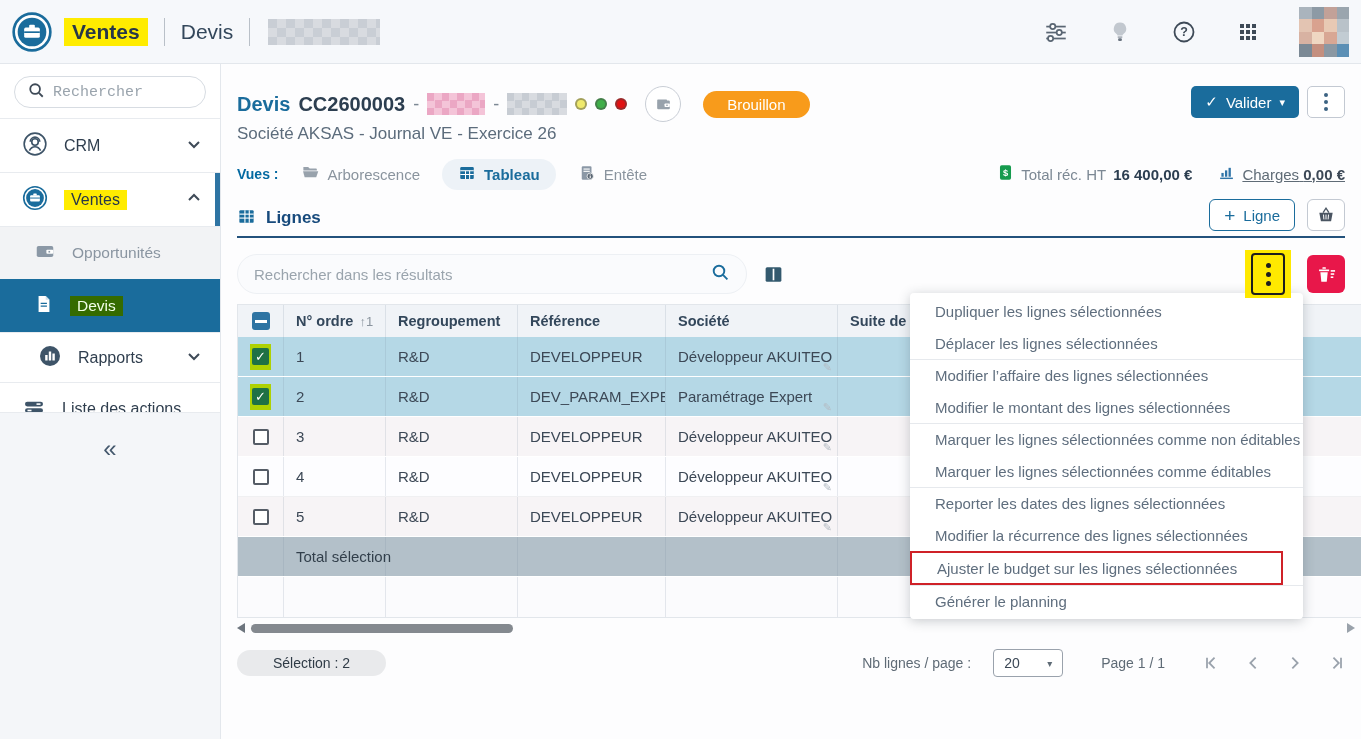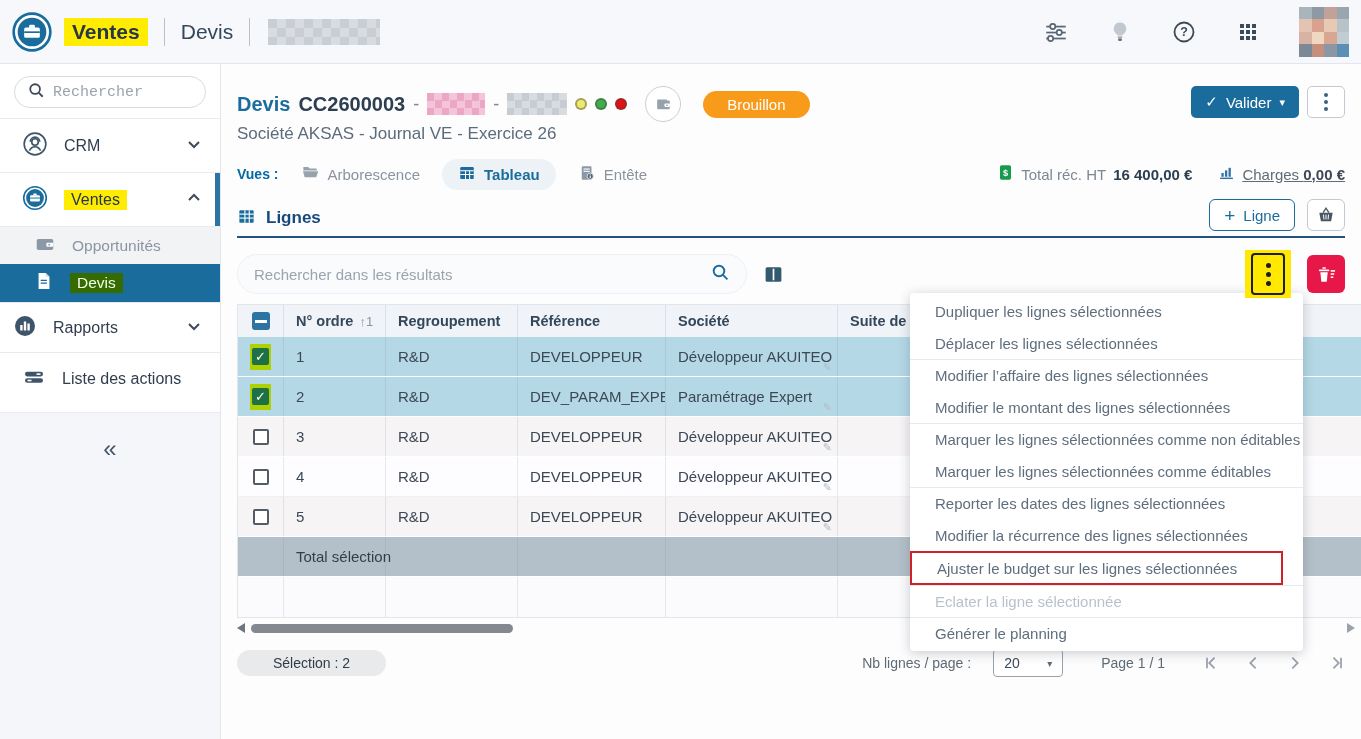--- a/index.html
+++ b/index.html
@@ -20,21 +20,21 @@
 
   
   .sidebar { position:absolute; left:0; top:64px; width:221px; height:675px; background:#fff; border-right:1px solid #e3e7ec; }
   .sb-search { margin:12px 14px 10px; height:32px; border:1px solid #d7dce2; border-radius:16px; display:flex; align-items:center; padding:0 12px; gap:8px; background:#fff; }
   .sb-search input { border:none; outline:none; width:130px; font-size:15px; color:#4c1d95; font-family:Liberation Mono, monospace; background:transparent; }
   .sb-search input::placeholder { color:#9aa4ad; }
   .sb-row { position:relative; display:flex; align-items:center; height:54px; padding-left:22px; gap:16px; border-top:1px solid #e8ebef; font-size:16px; color:#2f3e4e; cursor:pointer; }
   .sb-row .chev { position:absolute; right:18px; }
   .sb-active-bar { position:absolute; right:0; top:0; width:5px; height:100%; background:#2e74a3; }
   .hl-yellow { background:#ffec00; padding:1px 7px; color:#273748; }
-  .sb-sub { display:flex; align-items:center; height:38px; padding-left:34px; gap:16px; font-size:15.5px; cursor:pointer; }
+  .sb-sub { display:flex; align-items:center; height:53px; padding-left:34px; gap:16px; font-size:15.5px; cursor:pointer; }
   .sb-sub.opportunites { background:#f2f3f5; color:#8a95a1; border-top:1px solid #e8ebef; }
   .sb-sub.devis { background:#1a6c9c; color:#fff; }
   .hl-green { background:#356b00; color:#f2ffe8; padding:1px 7px; }
   .sb-bottom { position:absolute; left:0; top:348px; width:220px; height:327px; background:#f4f6f9; border-top:1px solid #e8ebef; }
   .sb-collapse { position:absolute; left:0; right:0; top:22px; text-align:center; font-size:24px; color:#44586d; cursor:pointer; }
 
   
   .main { position:absolute; left:221px; top:64px; width:1140px; height:675px; background:#fdfdfe; }
 
   .title-row { position:absolute; left:16px; top:22px; height:36px; display:flex; align-items:center; gap:8px; }
@@ -262,21 +262,21 @@
       <span>
         <svg viewBox="0 0 24 24" width="20" height="20">
             <path d="M5.5 2.5h8.5l4.5 4.5v14.5H5.5z" fill="#fff"></path>
             <path d="M14 2.5l4.5 4.5H14z" fill="#cfe0ec"></path>
             <rect x="8" y="10.5" width="7.5" height="1.5" fill="#1a6c9c"></rect>
             <rect x="8" y="13.8" width="7.5" height="1.5" fill="#1a6c9c"></rect>
           </svg>
       </span>
       <span class="hl-green">Devis</span>
     </div>
-    <div class="sb-row" style="padding-left:13px; height:50px;">
+    <div class="sb-row" style="padding-left:38px; height:50px;">
       <span>
         <svg viewBox="0 0 24 24" width="24" height="24">
             <circle cx="12" cy="12" r="10" fill="#3e5468"></circle>
             <rect x="7.2" y="11" width="2.4" height="5.5" fill="#fff"></rect>
             <rect x="10.8" y="7.5" width="2.4" height="9" fill="#fff"></rect>
             <rect x="14.4" y="9.5" width="2.4" height="7" fill="#fff"></rect>
           </svg>
       </span>
       <span>Rapports</span>
       <span class="chev">
@@ -622,21 +622,20 @@
     <div class="menu">
       <div class="mi">Dupliquer les lignes sélectionnées</div>
       <div class="mi">Déplacer les lignes sélectionnées</div>
       <div class="mi sep">Modifier l’affaire des lignes sélectionnées</div>
       <div class="mi">Modifier le montant des lignes sélectionnées</div>
       <div class="mi sep">Marquer les lignes sélectionnées comme non éditables</div>
       <div class="mi">Marquer les lignes sélectionnées comme éditables</div>
       <div class="mi sep">Reporter les dates des lignes sélectionnées</div>
       <div class="mi">Modifier la récurrence des lignes sélectionnées</div>
       <div class="mi annotated">Ajuster le budget sur les lignes sélectionnées</div>
-      <div class="mi sep disabled">Eclater la ligne sélectionnée</div>
       <div class="mi sep">Générer le planning</div>
     </div>
 
     <div class="footer">
       <span class="sel-pill">Sélection : 2</span>
       <span class="pag">
         <span>Nb lignes / page :</span>
         <span class="pp-select">
           <span>20</span>
           <span style="font-size:10px;color:#5f6b76;">▾</span>

